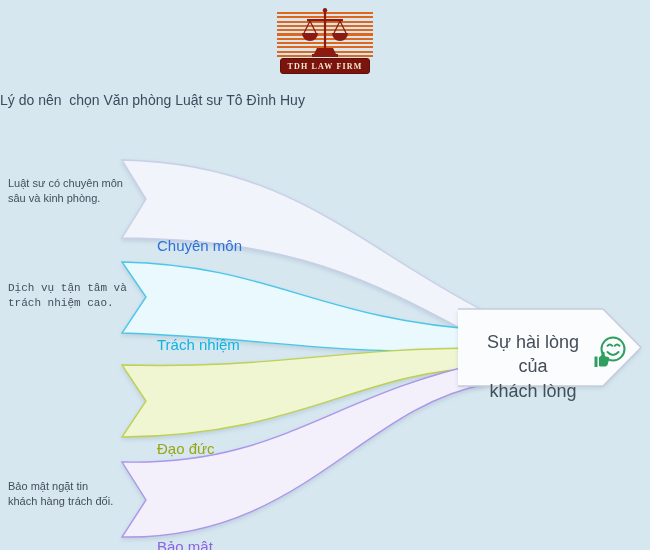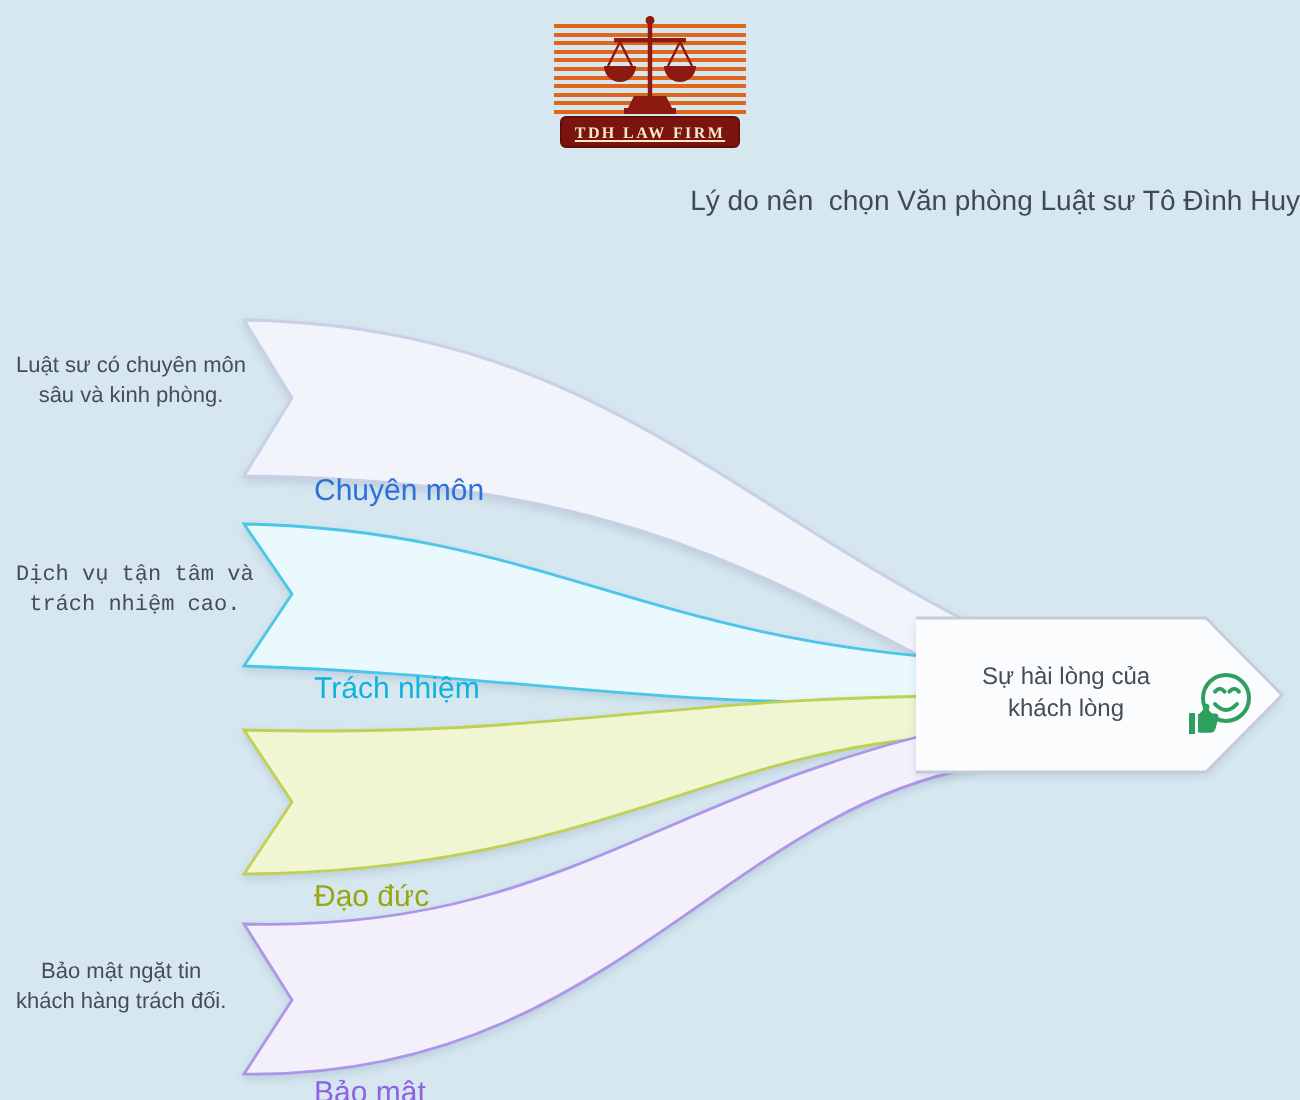--- a/index.html
+++ b/index.html
@@ -7,31 +7,31 @@
   body { font-family:"Liberation Sans", sans-serif; }
   .stage { position:relative; width:650px; height:550px; background:#d6e7f0; overflow:hidden; }
   .abs { position:absolute; }
 
   
   .logo-stripes { left:277px; top:12px; width:96px; height:47px;
     background:repeating-linear-gradient(to bottom,#e0661c 0px,#e0661c 2px,rgba(0,0,0,0) 2px,rgba(0,0,0,0) 4.3px); }
   .logo-scales { left:300px; top:7px; }
   .logo-banner { left:280px; top:58px; width:90px; height:16px; background:#7a140c; color:#f7ead0;
     font-family:"Liberation Serif", serif; font-size:8px; font-weight:bold; letter-spacing:1.2px;
-    text-align:center; line-height:15px; border-radius:3px; border:1px solid #5e0f08; white-space:nowrap; overflow:hidden;text-decoration:underline; }
+    text-align:center; line-height:15px; border-radius:3px; border:1px solid #5e0f08; white-space:nowrap; overflow:hidden; }
 
-  .title { left:0; top:92px; width:650px; text-align:right; font-size:14px; color:#3e4a5c; white-space:pre-wrap; }
+  .title { left:0; top:92px; width:650px; text-align:left; font-size:14px; color:#3e4a5c; white-space:pre-wrap; }
 
   .ribbons { left:0; top:0; }
   .ribbons path { stroke-width:1.4; }
   .soft { filter:drop-shadow(0 2px 2px rgba(70,100,130,0.18)); }
 
-  .desc { font-size:11px; color:#434e59; line-height:1.4;text-align:center; }
+  .desc { font-size:11px; color:#434e59; line-height:1.4; }
   .band-label { font-size:15px; font-weight:400; white-space:nowrap;margin-top:48px; }
-  .result-text { left:476px; top:330px; width:114px; text-align:center; font-size:12px; color:#434e59; line-height:1.35; }
+  .result-text { left:476px; top:330px; width:114px; text-align:center; font-size:18px; color:#434e59; line-height:1.35; }
 </style>
 </head>
 <body>
 
 <div class="stage">
 
   <div class="abs logo-stripes"></div>
   <svg class="abs logo-scales" width="50" height="52" viewBox="0 0 50 52">
     <g fill="#8c1a0e" stroke="#8c1a0e">
       <circle cx="25" cy="3.2" r="2.2" stroke="none"></circle>

